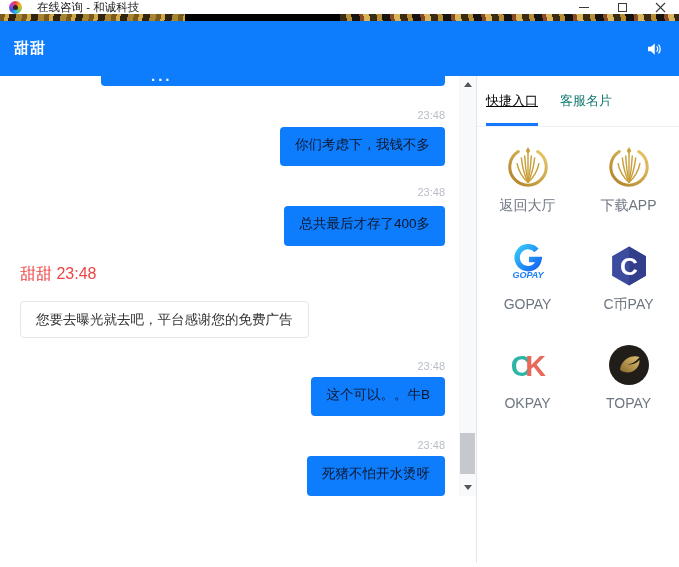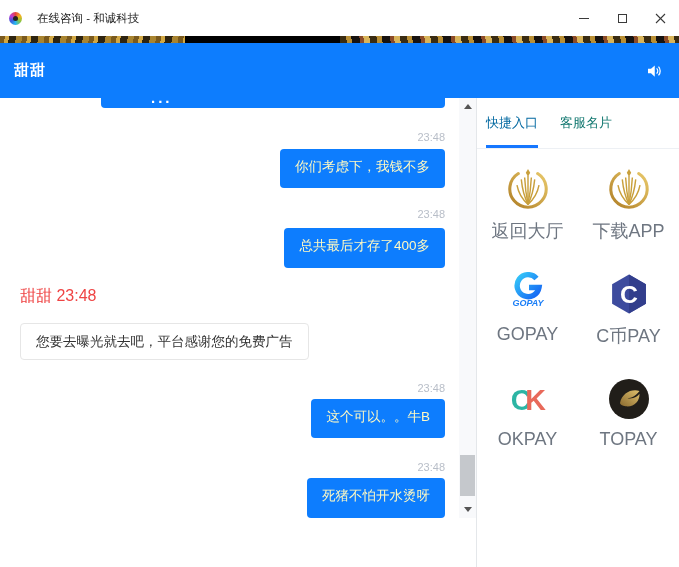--- a/index.html
+++ b/index.html
@@ -1,20 +1,20 @@
 <!DOCTYPE html>
 <html><head>
 <meta charset="utf-8">
 <style>
   * { box-sizing: border-box; margin: 0; padding: 0; }
   html,body { width:679px; height:567px; overflow:hidden; background:#fff;
     font-family:"Liberation Sans","DejaVu Sans",sans-serif; }
 
   
-  .titlebar { height:36px; background:#fff; display:flex; align-items:center; padding-left:9px;border-radius:9px; }
+  .titlebar { height:14px; background:#fff; display:flex; align-items:center; padding-left:9px;border-radius:9px; }
   .app-logo { width:13px; height:13px; border-radius:50%; flex:0 0 13px;
     background:conic-gradient(#e8433f,#f5b31d,#8bc540,#28b8f0,#3b5bdc,#c13bd6,#e8433f); position:relative; }
   .app-logo::after { content:""; position:absolute; left:4px; top:4px; width:5px; height:5px;
     border-radius:50%; background:#2b2420; }
   .win-title { font-size:11.5px; color:#1b1b1b; margin-left:15px; white-space:nowrap; }
   .win-btns { margin-left:auto; display:flex; height:100%; }
   .win-btn { width:38px; height:100%; display:flex; align-items:center; justify-content:center; cursor:default; }
   .glyph-min { width:10px; height:1px; background:#3a3a3a; }
   .glyph-max { width:9px; height:9px; border:1px solid #3a3a3a; }
 
@@ -28,21 +28,21 @@
   .chat-header { height:55px; background:#0d7dfe; display:flex; align-items:center; padding:0 14px; }
   .agent-name { color:#fff; font-size:15px; font-weight:bold; letter-spacing:1px; }
   .volume-btn { margin-left:auto; width:22px; height:22px; display:flex; align-items:center; justify-content:center; }
 
   
   .main { display:flex; height:487px; }
   .chat-col { width:477px; border-right:1px solid #e4e7ea; position:relative; }
   .messages { height:420px; position:relative; overflow:hidden;
     display:flex; flex-direction:column; padding:0 31px 0 20px; }
 
-  .bubble-out { background:#0d7dfe; color:#fef9c3; font-size:13.5px; border-radius:4px;
+  .bubble-out { background:#0d7dfe; color:#0f172a; font-size:13.5px; border-radius:4px;
     padding:0 15px; height:53px; line-height:36px; align-self:flex-end; white-space:nowrap; }
   .bubble-in { background:#fff; color:#333; font-size:13.5px; border:1px solid #e6e6e6; border-radius:4px;
     padding:0 15px; height:37px; line-height:35px; align-self:flex-start; white-space:nowrap; }
   .bubble-partial { align-self:flex-end; width:344px; height:13px; border-radius:0 0 4px 4px;
     background:#0d7dfe; position:relative; overflow:hidden; }
   .bubble-partial .dots { position:absolute; left:50px; top:-9px; color:#fff; font-size:15px;
     font-weight:bold; letter-spacing:3px; }
   .msg-time { align-self:flex-end; color:#b8bec8; font-size:11px; line-height:11px; }
   .sender-line { align-self:flex-start; color:#ef4444; font-size:16px; line-height:12px; }
 
@@ -57,27 +57,27 @@
   .tri-down { width:0; height:0; border-left:4px solid transparent; border-right:4px solid transparent; border-top:5px solid #555; }
   .sb-thumb { position:absolute; left:1px; width:15px; top:357px; height:41px; background:#c5c8cc; }
 
   .chat-footer { border-top:1px solid #e6e6e6; height:66px; }
   .footer-notice { text-align:center; margin-top:43px; font-size:13px; color:#333; }
 
   
   .sidebar { flex:1; background:#fff; }
   .tabs { display:flex; gap:22px; padding:0 9px; height:51px; border-bottom:1px solid #edf0f4; }
   .tab { font-size:13px; display:flex; align-items:center; padding-top:2px; border-bottom:3px solid transparent; cursor:pointer; }
-  .tab.active { color:#0369a1; border-bottom-color:#1677ff; }
+  .tab.active { color:#000000; border-bottom-color:#1677ff;text-decoration:underline; }
   .tab.inactive { color:#0f766e; }
 
   .shortcut-grid { display:grid; grid-template-columns:1fr 1fr; padding-top:17px; row-gap:28px; }
   .shortcut { display:flex; flex-direction:column; align-items:center; cursor:pointer; }
   .shortcut .icon-box { height:46px; display:flex; align-items:center; justify-content:center; }
-  .shortcut .sc-label { margin-top:7px; font-size:18px; color:#6e7681; }
+  .shortcut .sc-label { margin-top:7px; font-size:14px; color:#6e7681; }
 </style>
 </head>
 <body>
 
 <div class="titlebar">
   <div class="app-logo"></div>
   <div class="win-title">在线咨询 - 和诚科技</div>
   <div class="win-btns">
     <div class="win-btn">
         <div class="glyph-min"></div>

